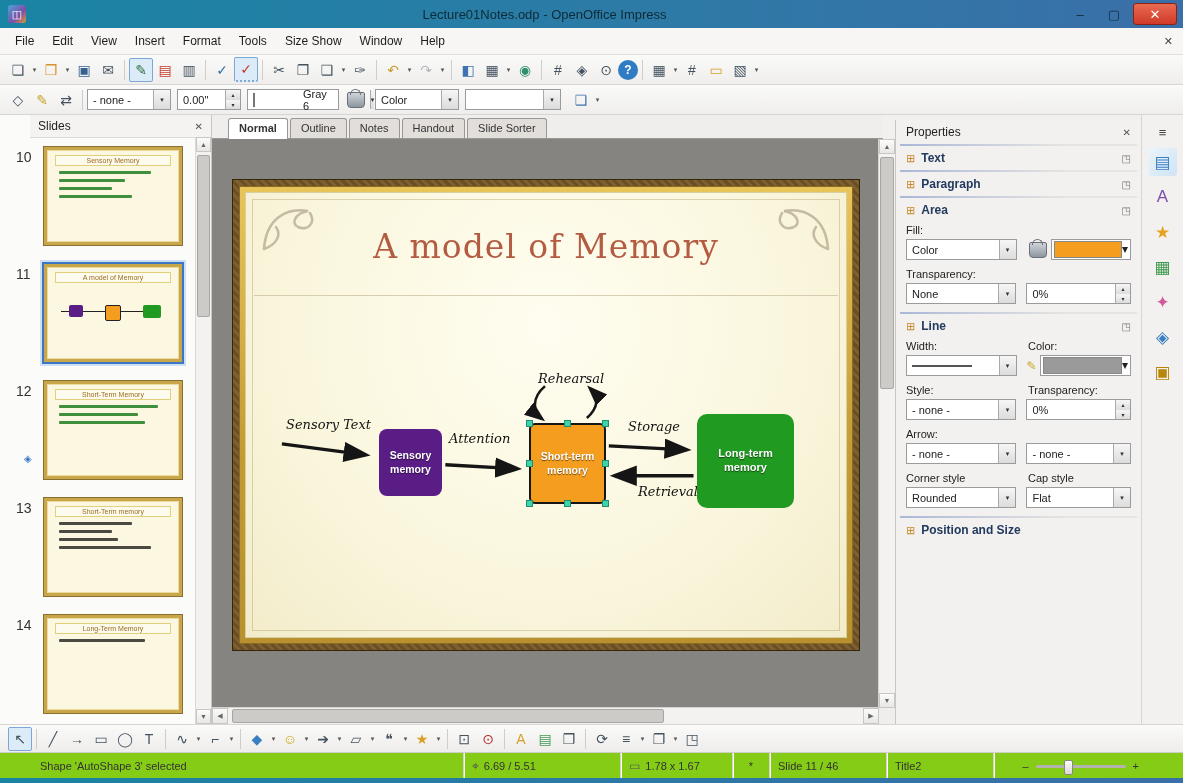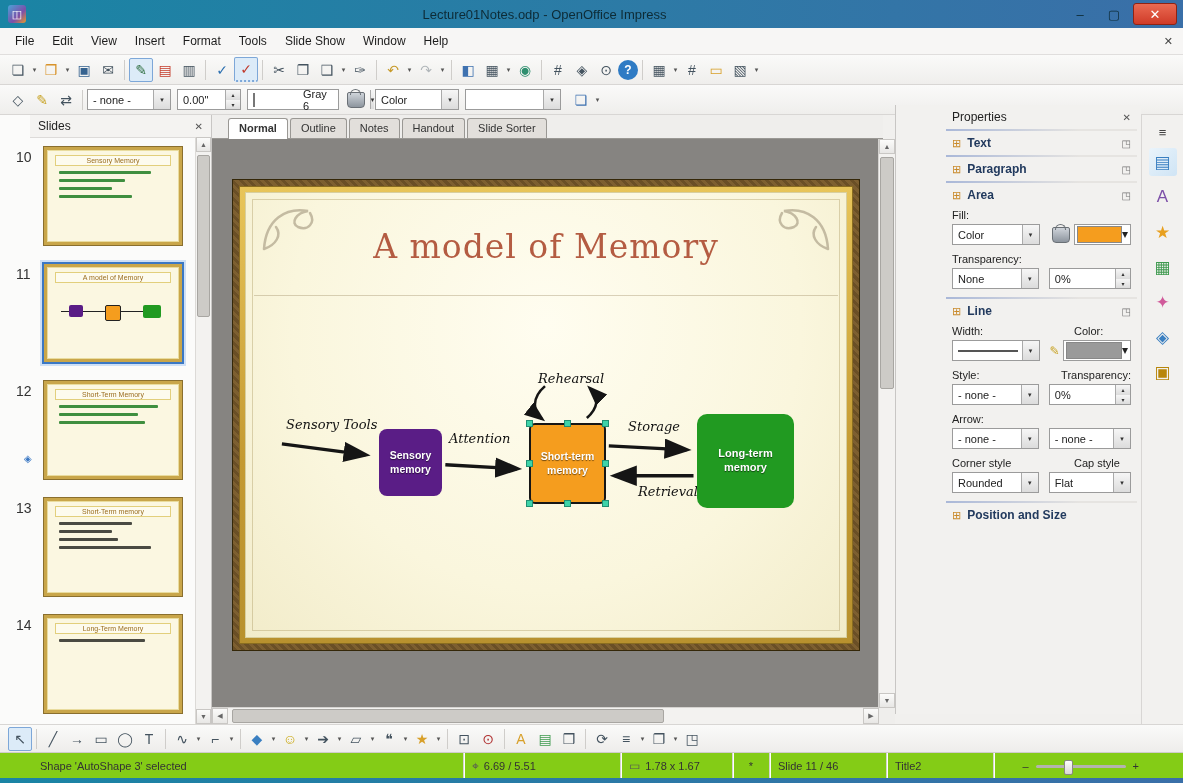--- a/index.html
+++ b/index.html
@@ -131,21 +131,21 @@
   .h1{left:-5px;top:-5px;} .h2{left:50%;margin-left:-4px;top:-5px;} .h3{right:-5px;top:-5px;}
   .h4{left:-5px;top:50%;margin-top:-4px;} .h5{right:-5px;top:50%;margin-top:-4px;}
   .h6{left:-5px;bottom:-5px;} .h7{left:50%;margin-left:-4px;bottom:-5px;} .h8{right:-5px;bottom:-5px;}
   .lab-sensory{left:40px;top:224px;}
   .lab-attention{left:203px;top:238px;}
   .lab-rehearsal{left:292px;top:178px;}
   .lab-storage{left:382px;top:226px;}
   .lab-retrieval{left:392px;top:291px;}
 
   
-  .props{left:895px;top:105px;width:246px;height:609px;background:#f2f1ef;border-left:1px solid #c8c6c4;box-sizing:border-box;overflow:hidden;padding-left:46px;}
+  .props{left:895px;top:120px;width:246px;height:609px;background:#f2f1ef;border-left:1px solid #c8c6c4;box-sizing:border-box;overflow:hidden;}
   .props-header{height:24px;display:flex;align-items:center;padding:0 10px;font-size:12px;color:#222;}
   .pclose{margin-left:auto;font-size:10px;color:#555;}
   .sechr{height:2px;margin:0 4px;background:linear-gradient(90deg,#aab8d8,#e6e4e1 70%);}
   .sec{display:flex;align-items:center;padding:5px 10px;}
   .secexp{color:#c98a2a;font-size:11px;margin-right:6px;}
   .sectitle{font-size:12px;font-weight:bold;color:#223a5e;}
   .launcher{margin-left:auto;font-size:10px;color:#777;}
   .plabelrow{display:flex;padding:0 10px;margin:2px 0 3px;}
   .plabel{font-size:11px;color:#222;}
   .plabel.c1{width:122px;}
@@ -203,21 +203,21 @@
     <span class="winbtn close" data-name="close-button">✕</span>
   </div>
 
   <div class="menubar abs" data-name="menu-bar">
     <span class="mitem" data-name="menu-file">File</span>
     <span class="mitem" data-name="menu-edit">Edit</span>
     <span class="mitem" data-name="menu-view">View</span>
     <span class="mitem" data-name="menu-insert">Insert</span>
     <span class="mitem" data-name="menu-format">Format</span>
     <span class="mitem" data-name="menu-tools">Tools</span>
-    <span class="mitem" data-name="menu-slide-show">Slide Show</span>
+    <span class="mitem" data-name="menu-slide-show">Size Show</span>
     <span class="mitem" data-name="menu-window">Window</span>
     <span class="mitem" data-name="menu-help">Help</span>
     <span class="menu-close" data-name="close-document-icon">✕</span>
   </div>
 
   <div class="toolbar tb1 abs" data-name="standard-toolbar">
     <span class="ico" data-name="new-icon">❏</span>
     <span class="ddm" data-name="new-dropdown-icon">▾</span>
     <span class="ico" data-name="open-icon">❒</span>
     <span class="ddm" data-name="open-dropdown-icon">▾</span>
@@ -391,21 +391,21 @@
                 </marker>
               </defs>
               <path d="M36,252 L120,263" stroke="#151515" stroke-width="3.4" marker-end="url(#ah)"></path>
               <path d="M200,273 L272,277" stroke="#151515" stroke-width="3.4" marker-end="url(#ah)"></path>
               <path d="M364,254 L442,258" stroke="#151515" stroke-width="3.4" marker-end="url(#ah)"></path>
               <path d="M449,284 L370,284" stroke="#151515" stroke-width="3.4" marker-end="url(#ah)"></path>
               <path d="M300,194 C286,206 288,220 297,227" stroke="#151515" stroke-width="2.6" fill="none" marker-end="url(#ah)"></path>
               <path d="M342,226 C353,216 355,206 345,196" stroke="#151515" stroke-width="2.6" fill="none" marker-end="url(#ah)"></path>
             </svg>
 
-            <span class="dlabel lab-sensory" data-name="label-sensory-input">Sensory Tools</span>
+            <span class="dlabel lab-sensory" data-name="label-sensory-input">Sensory Text</span>
             <span class="dlabel lab-attention" data-name="label-attention">Attention</span>
             <span class="dlabel lab-rehearsal" data-name="label-rehearsal">Rehearsal</span>
             <span class="dlabel lab-storage" data-name="label-storage">Storage</span>
             <span class="dlabel lab-retrieval" data-name="label-retrieval">Retrieval</span>
 
             <div class="dbox b0" data-name="sensory-memory-box" style="background: rgb(90, 29, 134);">
               <span data-name="sensory-memory-box-label">Sensory memory</span>
             </div>
             <div class="dbox b1" data-name="short-term-memory-box-selected" style="background: rgb(245, 157, 30);">
               <span data-name="short-term-memory-box-label">Short-term memory</span>

